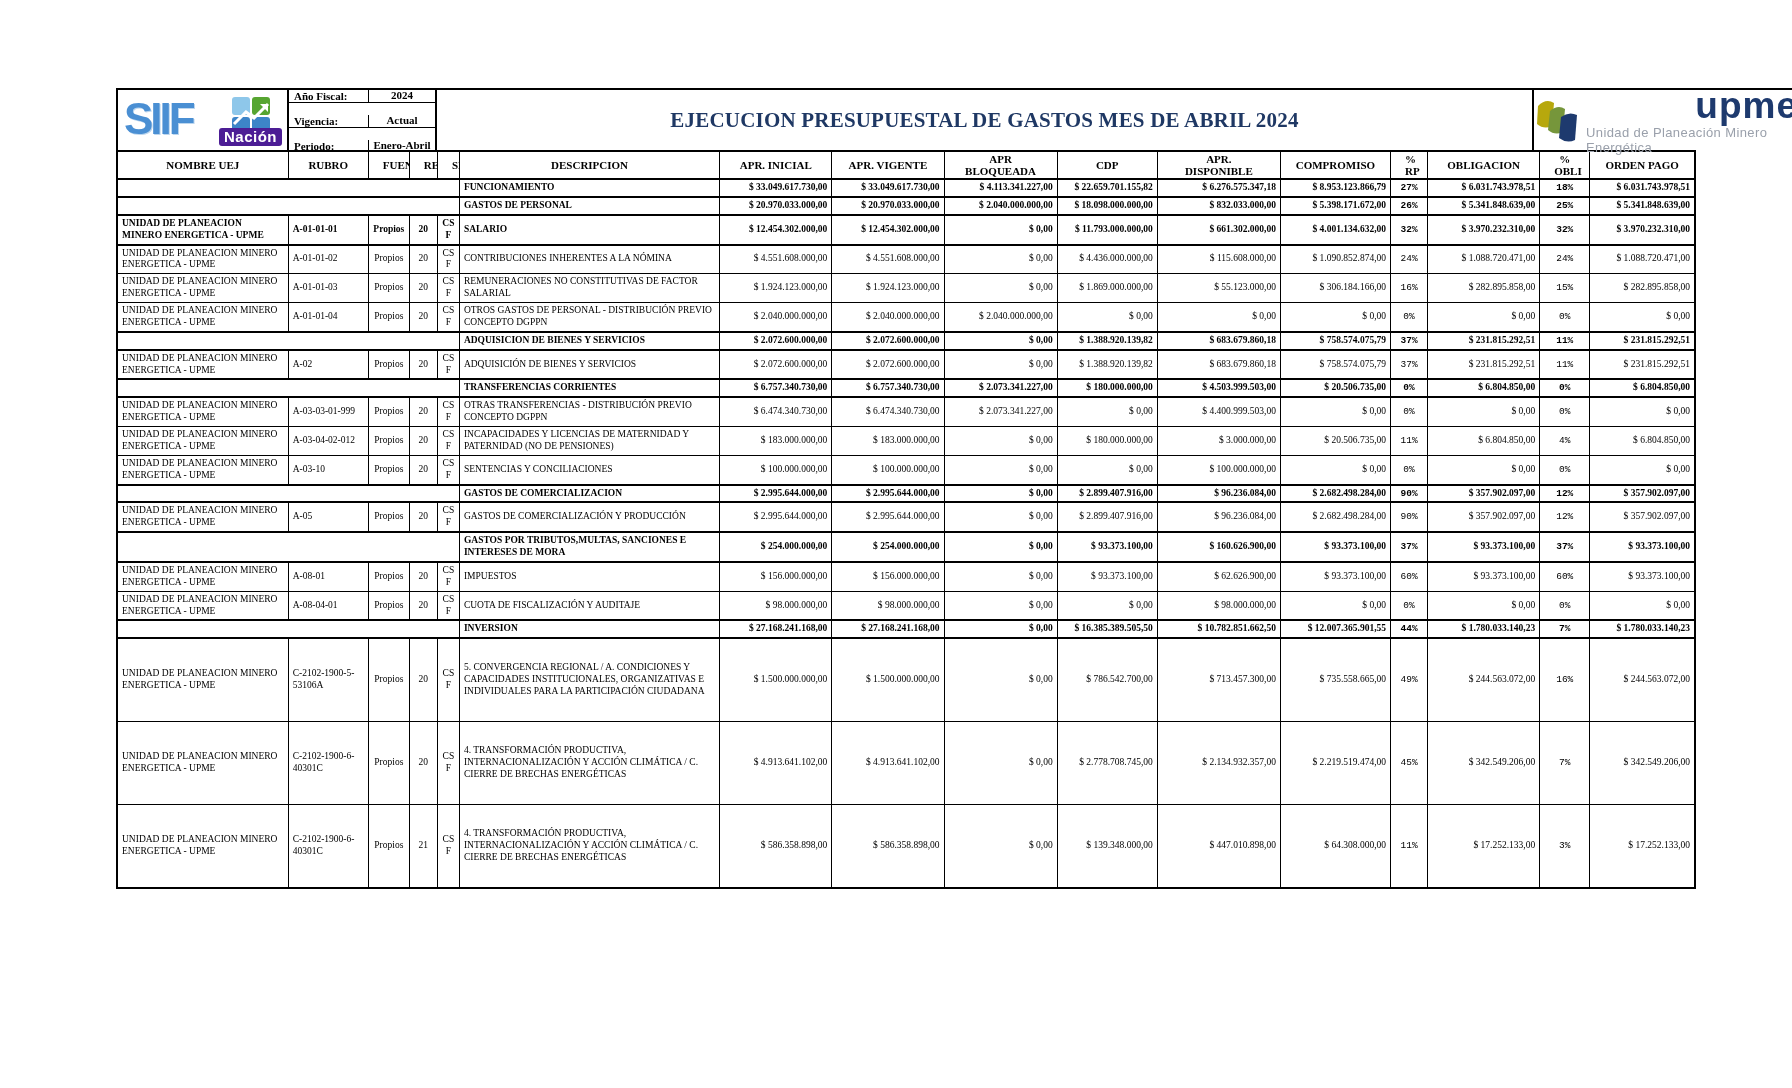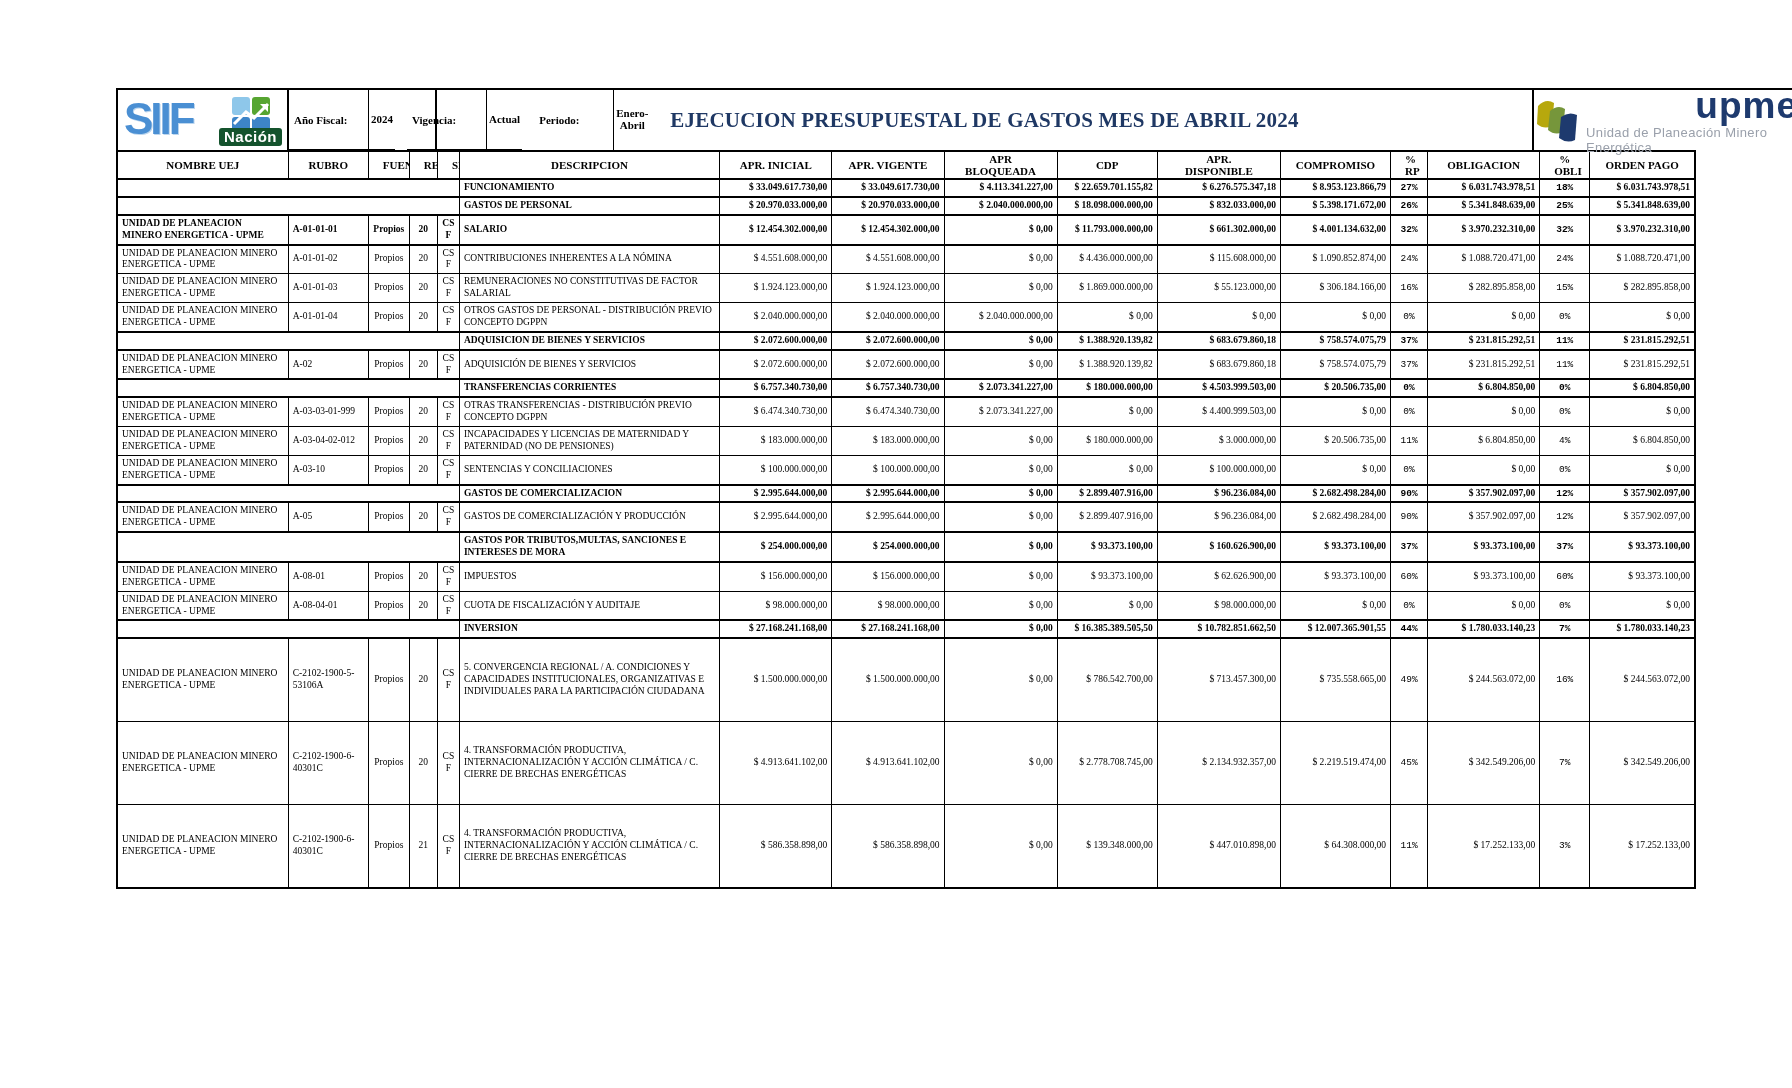--- a/index.html
+++ b/index.html
@@ -2,39 +2,39 @@
 <html><head>
 <meta charset="utf-8">
 <style>
   html,body{margin:0;padding:0;background:#ffffff;}
   body{width:1792px;height:1088px;position:relative;font-family:"Liberation Serif",serif;color:#000;}
   .report{position:absolute;left:88px;top:88px;width:1684px;margin-left:28px;}
 
   
   .band{display:flex;border:2px solid #000;border-bottom:none;height:62px;box-sizing:border-box;background:#fff;}
   .logo-cell{width:171px;border-right:2px solid #000;position:relative;box-sizing:border-box;overflow:hidden;}
-  .fields{width:148px;border-right:2px solid #000;display:flex;flex-direction:row;box-sizing:border-box;font-size:11px;gap:12px;}
+  .fields{width:148px;border-right:2px solid #000;display:flex;flex-direction:column;box-sizing:border-box;font-size:11px;gap:12px;}
   .field-row{flex:1;display:flex;border-bottom:1px solid #000;box-sizing:border-box;}
   .field-row:last-child{border-bottom:none;flex:1.7;}
   .field-label{width:80px;border-right:1px solid #000;font-weight:bold;display:flex;align-items:center;padding-left:5px;box-sizing:border-box;}
   .field-value{flex:1;font-weight:bold;display:flex;align-items:center;justify-content:center;text-align:center;line-height:1.05;padding:0 2px;}
   .title-cell{flex:1;display:flex;align-items:center;justify-content:center;color:#1f3864;font-size:21px;font-weight:bold;border-right:2px solid #000;text-align:center;letter-spacing:.2px;}
   .upme-cell{width:264px;display:flex;align-items:center;justify-content:center;gap:6px;box-sizing:border-box;padding-top:2px;}
 
   
   .siif{position:absolute;left:6px;top:4px;width:160px;height:54px;}
   .siif-text{font-family:"Liberation Sans",sans-serif;font-weight:bold;font-size:44px;line-height:50px;color:#4a8fd3;letter-spacing:-3px;text-shadow:1px 1px 0 #bcd6ee;}
   .siif-grid{position:absolute;right:14px;top:3px;width:38px;height:38px;display:grid;grid-template-columns:18px 18px;grid-template-rows:18px 18px;gap:2px;}
   .sq{border-radius:3px;}
   .sq1{background:#8ec7ea;}
   .sq2{background:#57a531;position:relative;}
   .sq3{background:#3d85c8;}
   .sq4{background:#3d85c8;}
   .siif-arrow{position:absolute;right:12px;top:6px;width:40px;height:30px;pointer-events:none;}
-  .siif-nacion{position:absolute;right:2px;bottom:2px;background:#14532d;color:#fff;font-family:"Liberation Sans",sans-serif;font-weight:bold;font-size:15px;padding:0 5px 1px 5px;border-radius:3px;letter-spacing:.5px;text-align:center;}
+  .siif-nacion{position:absolute;right:2px;bottom:2px;background:#4c1d95;color:#fff;font-family:"Liberation Sans",sans-serif;font-weight:bold;font-size:15px;padding:0 5px 1px 5px;border-radius:3px;letter-spacing:.5px;text-align:center;}
 
   
   .upme-flags{width:46px;height:50px;flex:0 0 auto;}
   .upme-textblock{display:flex;flex-direction:column;align-items:flex-end;}
   .upme-text{font-family:"Liberation Sans",sans-serif;font-weight:bold;font-size:37px;line-height:36px;color:#1e3a6e;letter-spacing:1px;}
   .upme-tagline{font-family:Liberation Sans, sans-serif;font-size:13px;color:#9aa0ab;letter-spacing:.4px;margin-top:1px;}
 
   
   table.budget{width:1580px;border-collapse:collapse;table-layout:fixed;background:#fff;}
   table.budget th{border:1px solid #000;border-top:2px solid #000;border-bottom:2px solid #000;font-size:11px;font-weight:bold;height:24px;text-align:center;padding:1px 14px;overflow:hidden;}

